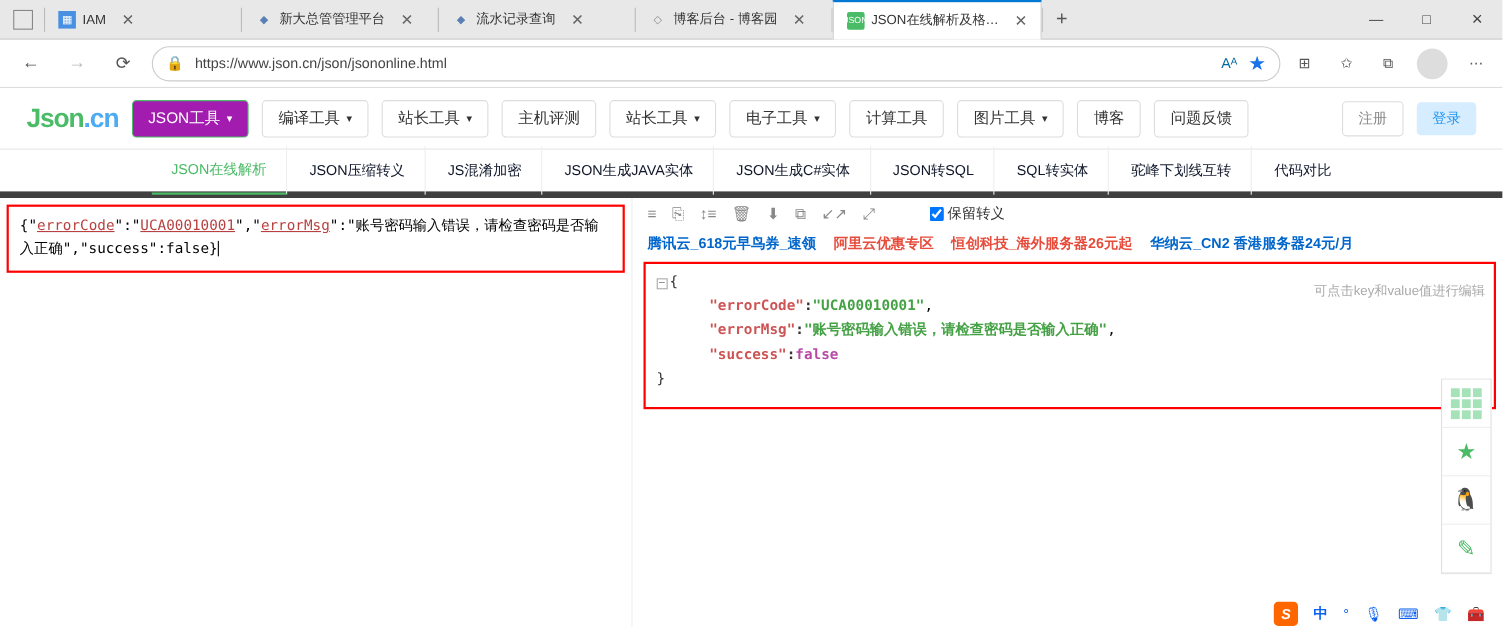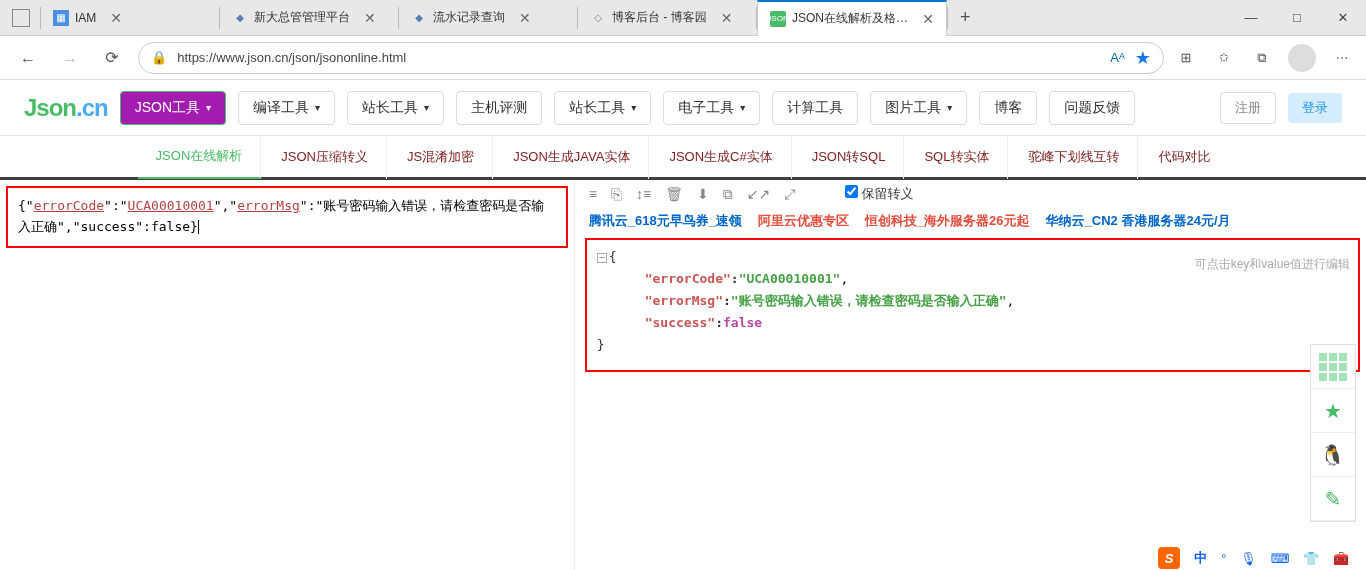--- a/index.html
+++ b/index.html
@@ -34,36 +34,36 @@
     .logo .d { color: #4dabf3; }
     .nav-pill { height: 34px; padding: 0 14px; display: flex; align-items: center; border: 1px solid #ddd; border-radius: 4px; font-size: 14px; color: #333; cursor: pointer; gap: 4px; }
     .nav-pill.primary { background: #a21caf; color: #fff; border-color: #4abb66; }
     .caret { font-size: 10px; margin-left: 2px; }
     .header-spacer { flex: 1; }
     .auth-btn { padding: 6px 14px; border-radius: 4px; font-size: 13px; cursor: pointer; }
     .auth-reg { color: #888; border: 1px solid #ddd; }
     .auth-login { background: #d6ecff; color: #2196f3; }
 
     
-    .subnav { height: 44px; display: flex; align-items: center; justify-content: center; border-bottom: 3px solid #404040; gap: 2px; }
-    .subnav a { padding: 0 18px; color: #7f1d1d; text-decoration: none; font-size: 13px; height: 44px; display: flex; align-items: center; border-right: 1px solid #eee; }
+    .subnav { height: 44px; display: flex; align-items: center; justify-content: center; border-bottom: 6px solid #404040; gap: 2px; }
+    .subnav a { padding: 0 18px; color: #0f172a; text-decoration: none; font-size: 13px; height: 44px; display: flex; align-items: center; border-right: 1px solid #eee; }
     .subnav a.active { color: #4abb66; border-bottom: 2px solid #4abb66; }
     .subnav a:last-child { border-right: none; }
 
     
     .main { display: flex; height: calc(570px - 36px - 44px - 56px - 44px); }
     .left-pane { flex: 0 0 42%; padding: 6px; }
     .input-box { border: 2px solid #ff0000; padding: 8px 10px; font-family: Consolas, monospace; font-size: 13px; line-height: 1.6; min-height: 52px; }
     .input-box .k { color: #b84040; text-decoration: underline; }
     .cursor { display: inline-block; width: 1px; height: 14px; background: #000; vertical-align: middle; }
 
     .right-pane { flex: 1; padding-left: 4px; border-left: 1px solid #eee; position: relative; }
     .toolbar { height: 28px; display: flex; align-items: center; gap: 14px; padding: 0 10px; color: #888; font-size: 14px; }
     .tb-icon { cursor: pointer; }
-    .tb-check { display: flex; align-items: flex-start; gap: 3px; color: #333; font-size: 13px; padding-left: 36px; }
+    .tb-check { display: flex; align-items: center; gap: 3px; color: #333; font-size: 13px; padding-left: 36px; }
     .ads-row { display: flex; gap: 16px; padding: 4px 10px 8px; font-size: 13px; font-weight: bold; }
     .ad-r { color: #e74c3c; } .ad-b { color: #0066cc; }
 
     .output-box { border: 2px solid #ff0000; margin: 0 6px; padding: 6px 10px 14px; font-family: Consolas, "SimSun", monospace; font-size: 13px; line-height: 1.7; }
     .output-box .minus { color: #888; display:inline-block; width:10px; border:1px solid #aaa; text-align:center; height:10px; line-height:8px; font-size:10px; margin-right:2px;}
     .output-box .brace { color: #333; }
     .output-box .key { color: #cc5454; font-weight: bold; }
     .output-box .str { color: #45a145; font-weight: bold; }
     .output-box .bool { color: #b74aa5; font-weight: bold; }
     .output-box .colon { color: #333; font-weight: bold; }

